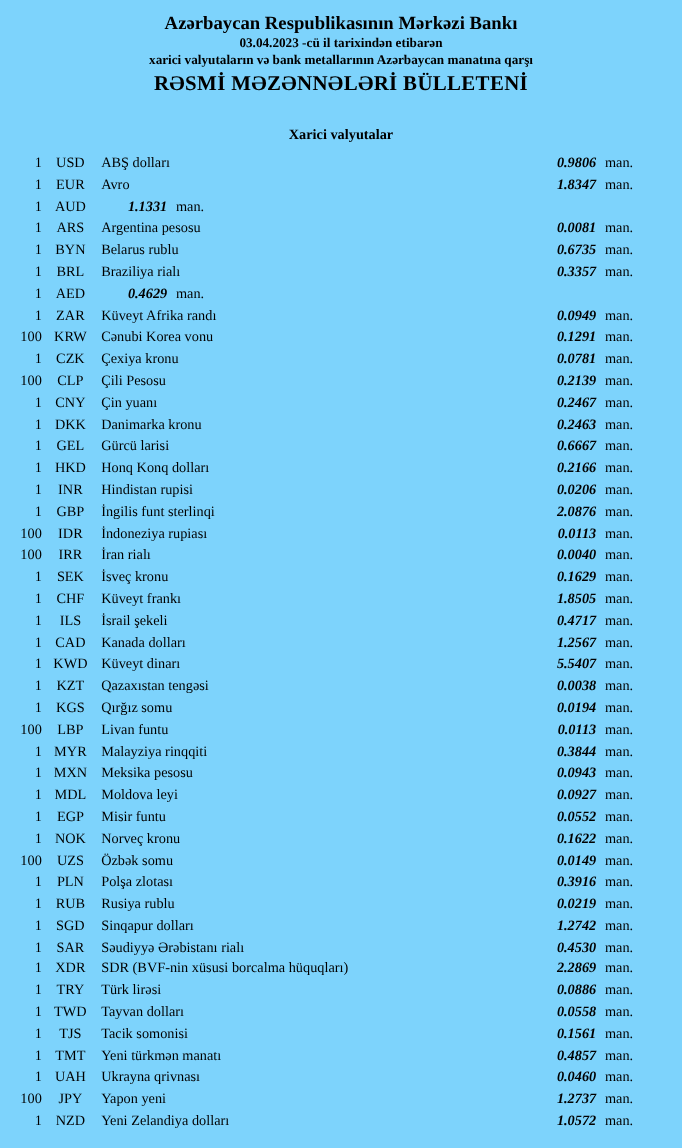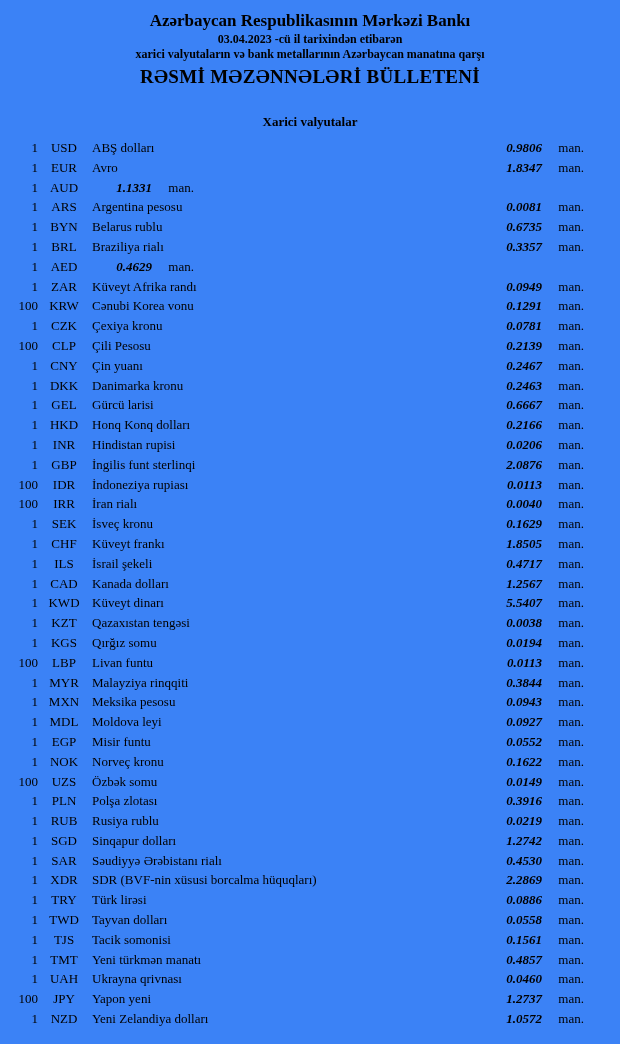--- a/index.html
+++ b/index.html
@@ -1,20 +1,20 @@
 <!DOCTYPE html>
 <html><head>
   <meta charset="utf-8">
   <style>
     * { box-sizing: border-box; }
     html, body { margin: 0; padding: 0; background: #ffffff; }
     .page {
       width: 620px;
       min-height: 1044px;
-      background: #3b82f6;
+      background: #7dd3fc;
       color: #000000;
       font-family: "Liberation Serif", "DejaVu Serif", serif;
       padding-top: 10px;
       overflow: hidden;
     }
     .title {
       font-size: 17px;
       font-weight: bold;
       text-align: center;
       line-height: 22px;
@@ -48,21 +48,21 @@
       align-items: baseline;
       height: 19.8px;
       line-height: 19.8px;
       font-size: 13px;
       white-space: nowrap;
     }
     .qty   { width: 32px; text-align: right; flex: 0 0 auto; }
     .code  { width: 52px; text-align: center; flex: 0 0 auto; }
     .name  { flex: 1 1 auto; text-align: left; padding-left: 2px; overflow: hidden; }
     .rate  { width: 62px; text-align: right; font-weight: bold; font-style: italic; flex: 0 0 auto; }
-    .unit  { width: 42px; text-align: right; padding-left: 8px; flex: 0 0 auto; }
+    .unit  { width: 42px; text-align: left; padding-left: 8px; flex: 0 0 auto; }
   </style>
 </head>
 <body>
 
 <div class="page">
   <div class="header">
     <div class="title">Azərbaycan Respublikasının Mərkəzi Bankı</div>
     <div class="sub">03.04.2023 -cü il tarixindən etibarən</div>
     <div class="sub">xarici valyutaların və bank metallarının Azərbaycan manatına qarşı</div>
     <div class="sub bulletin">RƏSMİ MƏZƏNNƏLƏRİ BÜLLETENİ</div>

